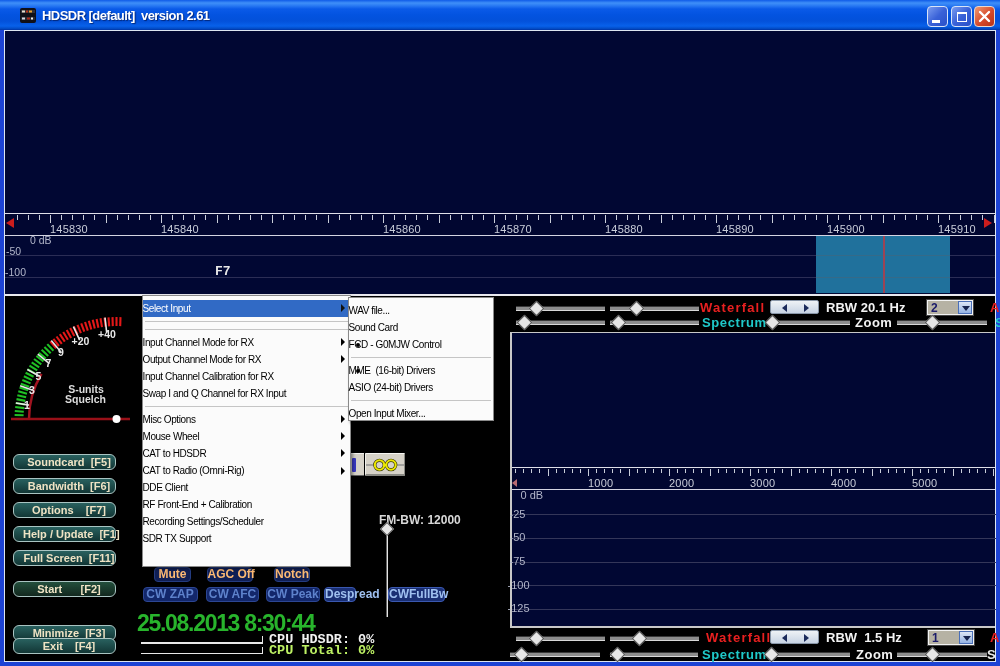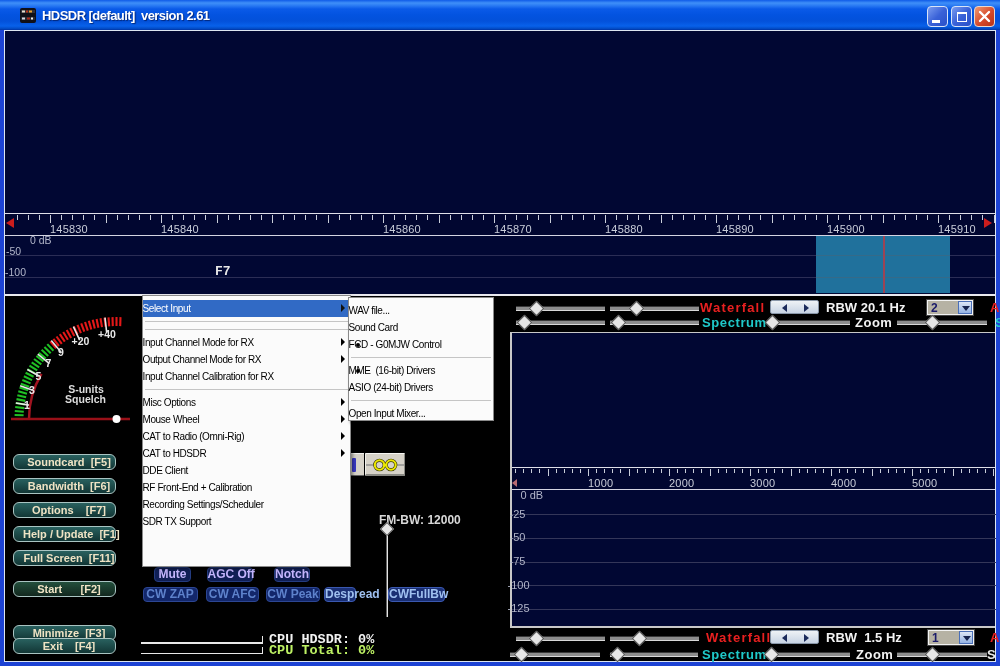--- a/index.html
+++ b/index.html
@@ -18,21 +18,21 @@
 .mi.hi { background:#316ac5; color:#fff; margin:0 0px; }
 .msep { height:8.6px; padding:4px 2px 0 2px; }
 .msep div { height:1px; background:#c5c5c5; }
 .marr { position:absolute; right:5px; top:4.5px; width:0; height:0; border-left:4.5px solid currentColor; border-top:4px solid transparent; border-bottom:4px solid transparent; }
 .mi.hi .marr { border-left-color:#111; }
 .bull { position:absolute; left:7px; top:7px; width:4px; height:4px; border-radius:50%; background:#000; }
 .lbtn { white-space:nowrap; position:absolute; left:13px; width:103px; height:16px; border:1px solid #a9c4c2; border-radius:6px;
   background:linear-gradient(#29615f,#123635); color:#efe3c4; font:bold 11px "Liberation Sans",sans-serif;
   text-align:center; line-height:15px; letter-spacing:0px; text-indent:9px; }
 .bbtn { white-space:nowrap; position:absolute; height:15px; background:#101f55; border:1px solid #243c80; border-radius:4px;
-  color:#c4b5fd; font:bold 12px "Liberation Sans",sans-serif; text-align:center; line-height:13px; }
+  color:#fdba74; font:bold 12px "Liberation Sans",sans-serif; text-align:center; line-height:13px; }
 </style></head>
 <body>
 <div id="win">
 <div id="title"></div>
 <div class="innerline"></div>
 <div id="client"></div>
 
 <svg class="abs" style="left:20px;top:8px" width="16" height="15" viewBox="0 0 16 15">
 <rect x="0" y="0" width="16" height="15" rx="2" fill="#101018"></rect>
 <rect x="1" y="2" width="14" height="3" fill="#303038"></rect>
@@ -268,20 +268,21 @@
   <svg width="38" height="21" viewBox="0 0 38 21">
   <line x1="0" y1="11" x2="9" y2="11" stroke="#909090" stroke-width="1.5"></line>
   <line x1="30" y1="11" x2="38" y2="11" stroke="#909090" stroke-width="1.5"></line>
   <circle cx="13.5" cy="11" r="4.7" fill="none" stroke="#30300a" stroke-width="3.2"></circle>
   <circle cx="25" cy="11" r="4.7" fill="none" stroke="#30300a" stroke-width="3.2"></circle>
   <circle cx="13.5" cy="11" r="4.7" fill="none" stroke="#ece800" stroke-width="2.1"></circle>
   <circle cx="25" cy="11" r="4.7" fill="none" stroke="#ece800" stroke-width="2.1"></circle>
   <rect x="17.5" y="9.8" width="3.5" height="2.6" fill="#ece800"></rect>
   </svg></div>
 
+<div class="abs" style="left:137px;top:610px;font:bold 23px 'Liberation Sans',sans-serif;color:#28b42c;letter-spacing:-1.3px">25.08.2013 8:30:44</div>
 <div class="abs" style="left:141px;top:642px;width:122px;height:1.5px;background:#e8e8e8"></div>
 <div class="abs" style="left:261.5px;top:636px;width:1.5px;height:7.5px;background:#e8e8e8"></div>
 <div class="abs" style="left:141px;top:652.5px;width:122px;height:1.5px;background:#e8e8e8"></div>
 <div class="abs" style="left:261.5px;top:646.5px;width:1.5px;height:7.5px;background:#e8e8e8"></div>
 <div class="abs" style="left:269px;top:631.5px;font:bold 13.5px 'Liberation Mono',monospace;color:#f2f2f2">CPU HDSDR: 0%</div>
 <div class="abs" style="left:269px;top:642.5px;font:bold 13.5px 'Liberation Mono',monospace;color:#bef264">CPU Total: 0%</div>
 
 <div class="abs" style="left:510px;top:332px;width:1.5px;height:294px;background:#c8c8c8"></div>
 <div class="abs" style="left:510px;top:332px;width:485px;height:1px;background:#c8c8c8"></div>
 <div class="abs" style="left:511.5px;top:333px;width:483.5px;height:134px;background:#010733"></div>
@@ -428,27 +429,28 @@
       <div class="mi hi">Select Input<span class="marr"></span></div>
       <div class="msep">
         <div></div>
       </div>
       <div class="msep">
         <div></div>
       </div>
       <div class="mi">Input Channel Mode for RX<span class="marr"></span></div>
       <div class="mi">Output Channel Mode for RX<span class="marr"></span></div>
       <div class="mi">Input Channel Calibration for RX</div>
+      <div class="mi">Swap I and Q Channel for RX Input</div>
       <div class="msep">
         <div></div>
       </div>
       <div class="mi">Misc Options<span class="marr"></span></div>
       <div class="mi">Mouse Wheel<span class="marr"></span></div>
+      <div class="mi">CAT to HDSDR<span class="marr"></span></div>
       <div class="mi">CAT to Radio (Omni-Rig)<span class="marr"></span></div>
-      <div class="mi">CAT to HDSDR<span class="marr"></span></div>
       <div class="mi">DDE Client</div>
       <div class="mi">RF Front-End + Calibration</div>
       <div class="mi">Recording Settings/Scheduler</div>
       <div class="mi">SDR TX Support</div>
     </div>
 <div class="menu" style="left:347.5px;top:297px;width:146px;height:124px">
       <div class="mi">WAV file...</div>
       <div class="mi">Sound Card</div>
       <div class="mi"><span class="bull"></span>FCD - G0MJW Control</div>
       <div class="msep">

